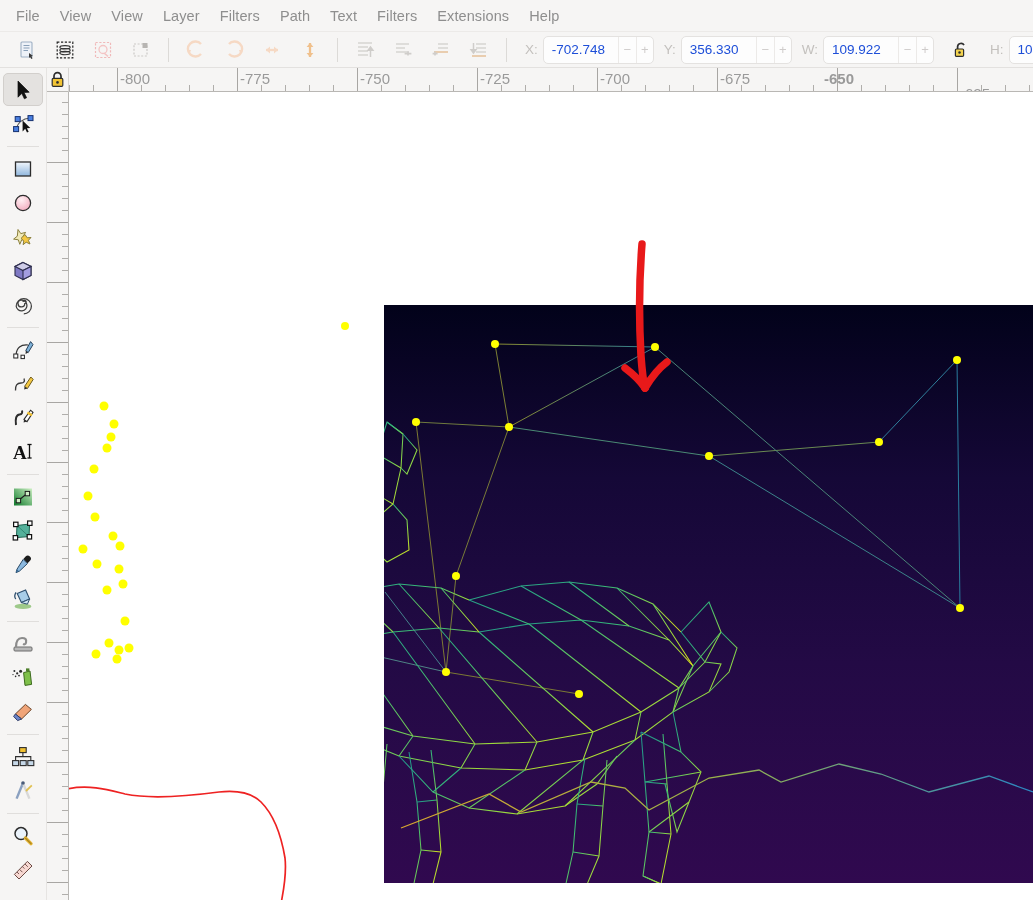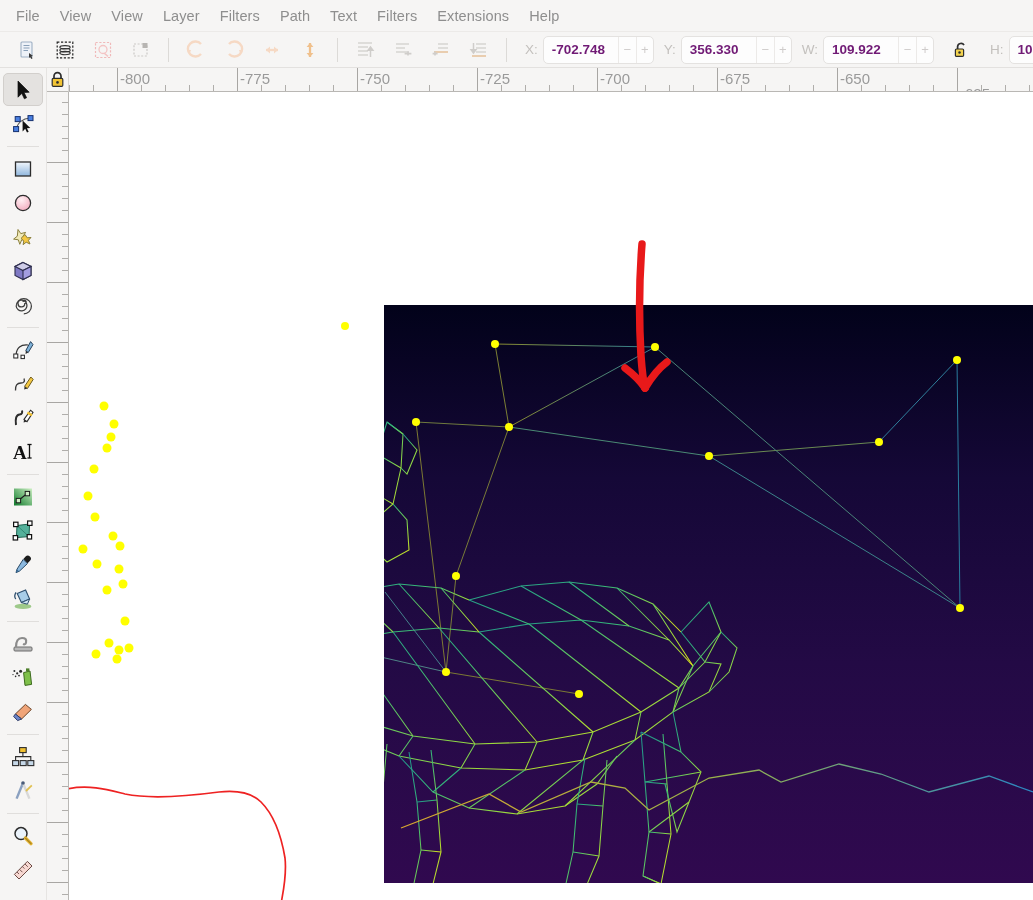--- a/index.html
+++ b/index.html
@@ -34,22 +34,22 @@
   .tb-sep { width: 1px; height: 24px; background: #dcdad7; margin: 0 8px; flex: none; }
 
   
   .coord-group { display: flex; align-items: center; flex: none; margin-left: 4px; }
   .coord-label { font-size: 13.5px; color: #c3c0bd; margin: 0 5px 0 6px; }
   .coord-box {
     display: flex; align-items: center; height: 28px;
     border: 1px solid #e4e2e0; border-radius: 5px; background: #fdfdfd;
   }
   .coord-val {
-    font-size: 13.5px; color: #701a75; padding: 0 8px;
-    min-width: 74px; white-space: nowrap; font-weight: bold;
+    font-size: 13.5px; color: #1d4ed8; padding: 0 8px;
+    min-width: 74px; white-space: nowrap;
   }
   .spin {
     display: flex; flex-direction: row; border-left: 1px solid #eceae8;
     height: 100%;
   }
   .spin span {
     width: 17px; display: flex; align-items: center; justify-content: center;
     font-size: 13px; color: #cfcccb;
   }
   .spin span + span { border-left: 1px solid #eceae8; }
@@ -539,21 +539,21 @@
       <div class="hr-tick minor" style="left: 576px;"></div>
       <div class="hr-tick minor" style="left: 600px;"></div>
       <div class="hr-tick minor" style="left: 624px;"></div>
       <div class="hr-tick major" style="left: 648px;"></div>
       <div class="hr-lbl" style="left: 648px;">-675</div>
       <div class="hr-tick minor" style="left: 672px;"></div>
       <div class="hr-tick minor" style="left: 696px;"></div>
       <div class="hr-tick minor" style="left: 720px;"></div>
       <div class="hr-tick minor" style="left: 744px;"></div>
       <div class="hr-tick major" style="left: 768px;"></div>
-      <div class="hr-lbl" style="left: 768px;">-650</div>
+      <div class="hr-lbl" style="left: 752px; font-weight: bold;">-650</div>
       <div class="hr-tick minor" style="left: 792px;"></div>
       <div class="hr-tick minor" style="left: 816px;"></div>
       <div class="hr-tick minor" style="left: 840px;"></div>
       <div class="hr-tick minor" style="left: 864px;"></div>
       <div class="hr-tick major" style="left: 888px;"></div>
       <div class="hr-lbl" style="left: 888px; margin-top: 15px;">-625</div>
       <div class="hr-tick minor" style="left: 912px;"></div>
       <div class="hr-tick minor" style="left: 936px;"></div>
       <div class="hr-tick minor" style="left: 960px;"></div>
       <div class="hr-tick minor" style="left: 24px;"></div>

